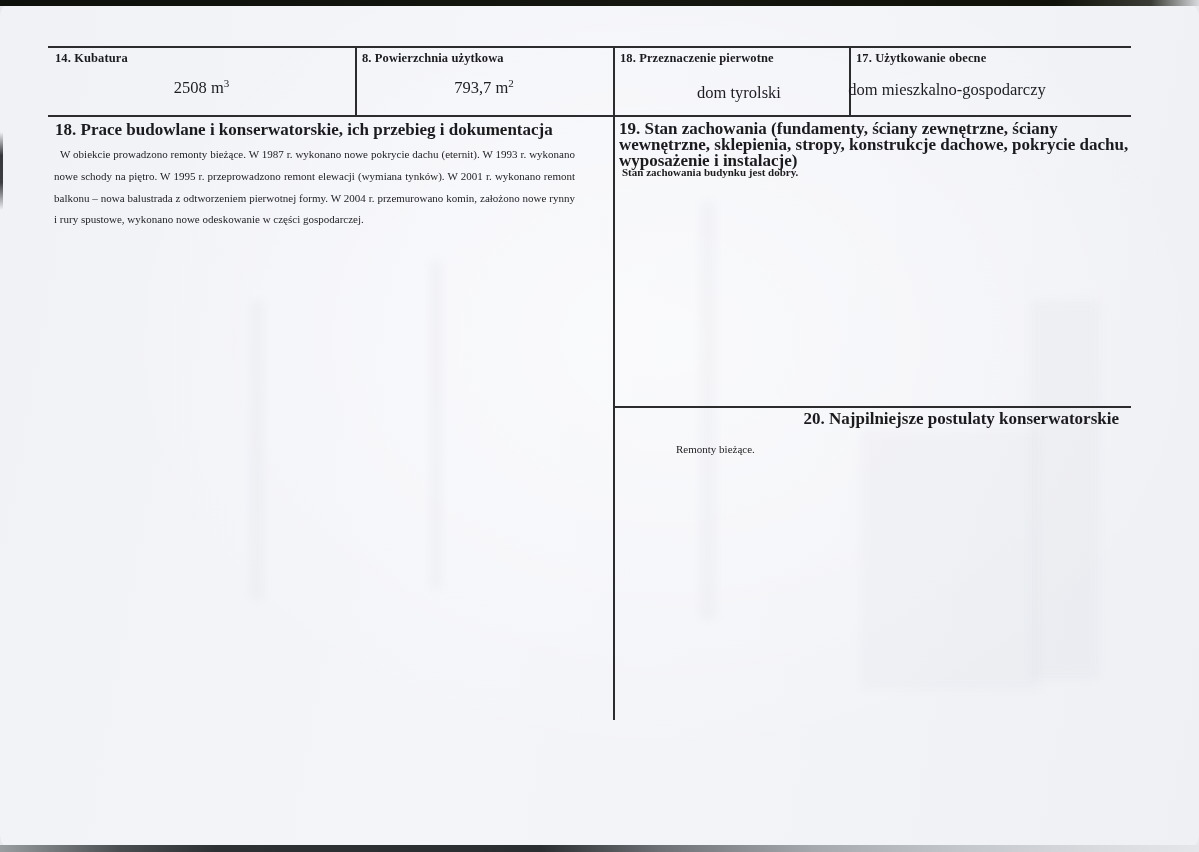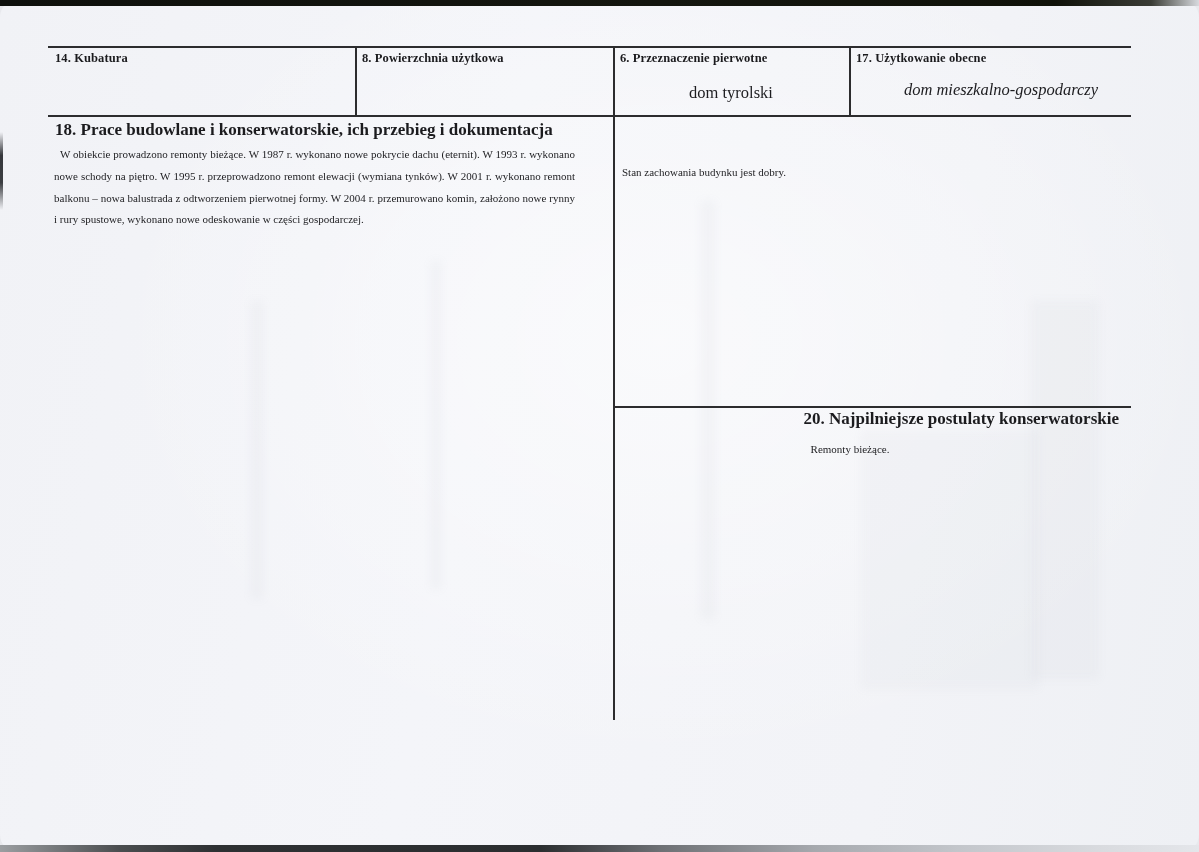--- a/index.html
+++ b/index.html
@@ -79,31 +79,31 @@
     position: absolute;
     font-size: 11px;
     color: #1d1d20;
   }
   .para-18 {
     left: 54px; top: 144px; width: 521px;
     line-height: 21.8px;
     text-align: justify;
     text-indent: 6px;
   }
-  .body-19 { left: 622px; top: 166px; width: 500px; }
-  .body-20 { left: 620px; top: 443px; width: 460px; text-align: center; }
+  .body-19 { left: 622px; top: 166px; width: 500px; font-weight: bold; }
+  .body-20 { left: 676px; top: 443px; width: 460px; }
 
   .lbl-14 { left: 55px;  top: 51px; }
   .lbl-15 { left: 362px; top: 51px; }
   .lbl-16 { left: 620px; top: 51px; }
   .lbl-17 { left: 856px; top: 51px; }
   .val-14 { left: 48px;  top: 78px; width: 307px; }
   .val-15 { left: 355px; top: 78px; width: 258px; }
-  .val-16 { left: 613px; top: 83px; width: 236px; }
-  .val-17 { left: 860px; top: 80px; width: 282px; font-style: italic; }
+  .val-16 { left: 613px; top: 83px; width: 236px; padding-left: 8px; }
+  .val-17 { left: 806px; top: 80px; width: 282px; }
   .lbl-18 { left: 55px;  top: 122px; width: 540px; }
   .lbl-19 { left: 619px; top: 121px; width: 513px; }
   .lbl-20 { left: 619px; top: 411px; width: 500px; text-align: right; }
 </style>
 </head>
 <body>
 
 <div class="page">
 
   <div class="scan-top"></div>
@@ -117,30 +117,37 @@
   <div class="ghost g5"></div>
 
   <div class="hline h-top"></div>
   <div class="hline h-row1"></div>
   <div class="hline h-sec20"></div>
   <div class="vline v-14-15"></div>
   <div class="vline v-main"></div>
   <div class="vline v-16-17"></div>
 
   <div class="cell-label lbl-14">14. Kubatura</div>
+  <div class="cell-value val-14">
+    <span>2508 m</span><sup>3</sup>
+  </div>
 
   <div class="cell-label lbl-15">8. Powierzchnia użytkowa</div>
+  <div class="cell-value val-15">
+    <span>793,7 m</span><sup>2</sup>
+  </div>
 
-  <div class="cell-label lbl-16">6. Przeznaczenie pierwotne</div>
+  <div class="cell-label lbl-16">18. Przeznaczenie pierwotne</div>
   <div class="cell-value val-16">dom tyrolski</div>
 
   <div class="cell-label lbl-17">17. Użytkowanie obecne</div>
   <div class="cell-value val-17">dom mieszkalno-gospodarczy</div>
 
   <div class="sec-label lbl-18">18. Prace budowlane i konserwatorskie, ich przebieg i dokumentacja</div>
   <div class="sec-body para-18">W obiekcie prowadzono remonty bieżące. W 1987 r. wykonano nowe pokrycie dachu (eternit). W 1993 r. wykonano nowe schody na piętro. W 1995 r. przeprowadzono remont elewacji (wymiana tynków). W 2001 r. wykonano remont balkonu – nowa balustrada z odtworzeniem pierwotnej formy. W 2004 r. przemurowano komin, założono nowe rynny i rury spustowe, wykonano nowe odeskowanie w części gospodarczej.</div>
 
+  <div class="sec-label lbl-19">19. Stan zachowania (fundamenty, ściany zewnętrzne, ściany wewnętrzne, sklepienia, stropy, konstrukcje dachowe, pokrycie dachu, wyposażenie i instalacje)</div>
   <div class="sec-body body-19">Stan zachowania budynku jest dobry.</div>
 
   <div class="sec-label lbl-20">20. Najpilniejsze postulaty konserwatorskie</div>
   <div class="sec-body body-20">Remonty bieżące.</div>
 
 </div>
 
 </body></html>

